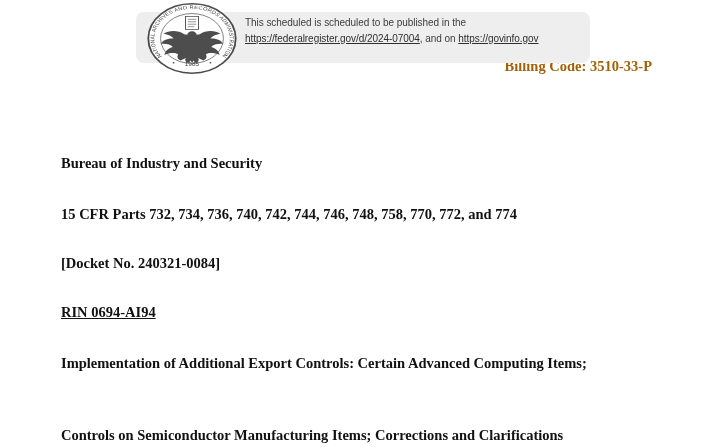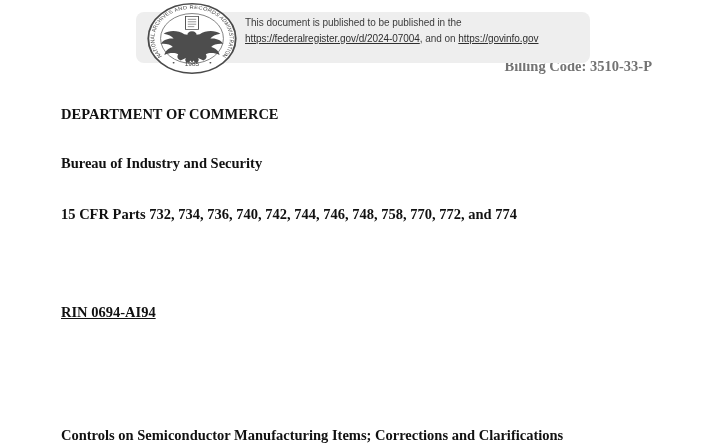--- a/index.html
+++ b/index.html
@@ -63,21 +63,21 @@
     white-space: nowrap;
     z-index: 1;
   }
   .billing {
     position: absolute;
     left: auto;
     right: 52px;
     top: 58px;
     font-weight: bold;
     font-size: 14.5px;
-    color: #737373;
+    color: #a16207;
     white-space: nowrap;
     z-index: 1; 
   }
   .dept     { top: 106px; }
   .bureau   { top: 155px; }
   .cfr      { top: 206px; }
   .docket   { top: 255px; }
   .rin      { top: 304px; text-decoration: underline; }
   .title1   { top: 355px; }
   .title2   { top: 392px; }
@@ -85,21 +85,21 @@
 </style>
 </head>
 <body>
 
 <div class="page">
 
   <div class="billing">Billing Code: 3510-33-P</div>
 
   <div class="banner">
     <div class="banner-text">
-      <div>This document is published to be published in the</div>
+      <div>This scheduled is scheduled to be published in the</div>
       <div>
         <a class="banner-link">https://federalregister.gov/d/2024-07004</a><span>, and on </span><a class="banner-link">https://govinfo.gov</a>
       </div>
     </div>
   </div>
 
   <svg class="seal" viewBox="0 0 120 120" preserveAspectRatio="none" xmlns="http://www.w3.org/2000/svg" xmlns:xlink="http://www.w3.org/1999/xlink">
     <circle cx="60" cy="60" r="57" fill="#ffffff" stroke="#4a4a4a" stroke-width="2.4"></circle>
     <circle cx="60" cy="60" r="41" fill="none" stroke="#5a5a5a" stroke-width="1.1"></circle>
     <path id="seal-arc" d="M 28.5,97.5 A 49,49 0 1,1 91.5,97.5" fill="none"></path>
@@ -124,19 +124,20 @@
          C29,76 25,81 24,87 C31,83 38,83 42,86
          C40,90 41,94 45,96 L52,92
          C50,96 52,100 56,100 L58,96 L60,100 L62,96 L64,100
          C68,100 70,96 68,92 L75,96
          C79,94 80,90 78,86 C82,83 89,83 96,87
          C95,81 91,76 85,74 C88,70 94,68 101,69
          C98,63 92,59 84,60 C86,56 91,53 97,52
          C90,46 78,46 70,53 L66,54 C66,51 64,48 60,48 Z"></path>
   </svg>
 
-  <div class="doc-line dept">DEPARTMENT OF COMMERCE</div>
   <div class="doc-line bureau">Bureau of Industry and Security</div>
   <div class="doc-line cfr">15 CFR Parts 732, 734, 736, 740, 742, 744, 746, 748, 758, 770, 772, and 774</div>
+  <div class="doc-line docket">[Docket No. 240321-0084]</div>
   <div class="doc-line rin">RIN 0694-AI94</div>
+  <div class="doc-line title1">Implementation of Additional Export Controls: Certain Advanced Computing Items;</div>
   <div class="doc-line title3">Controls on Semiconductor Manufacturing Items; Corrections and Clarifications</div>
 
 </div>
 
 </body></html>

